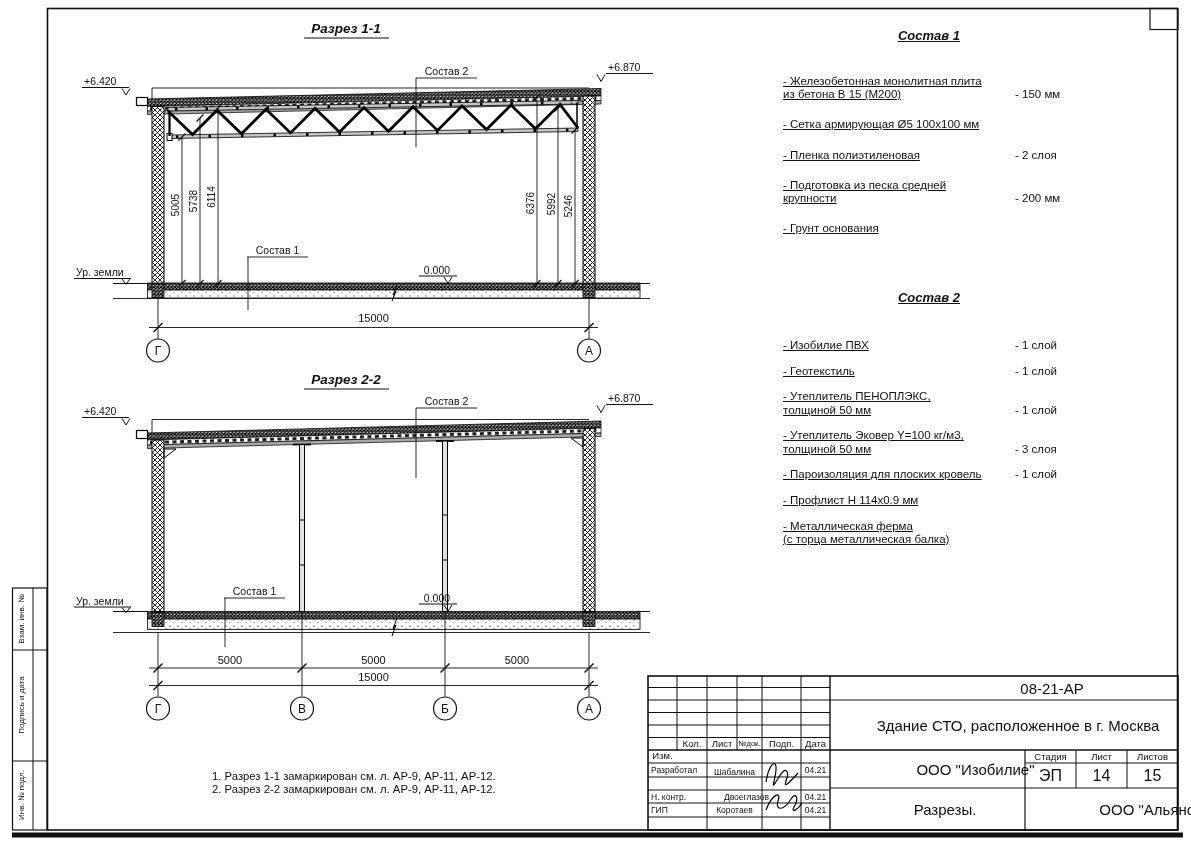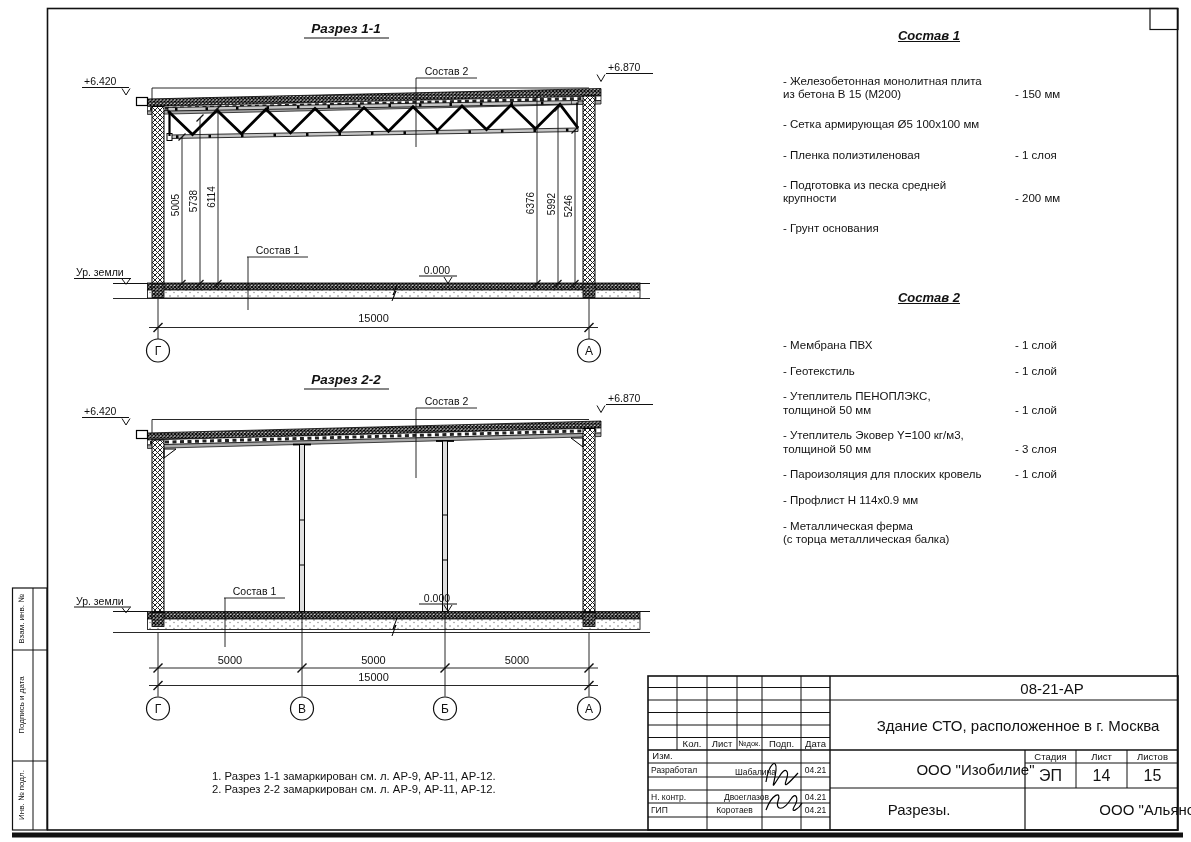--- a/index.html
+++ b/index.html
@@ -10,21 +10,21 @@
   .t-title{font-size:13.5px;font-style:italic;font-weight:bold;}
   .t-lbl{font-size:10.5px;}
   .t-elev{font-size:10.5px;}
   .t-dim{font-size:11px;}
   .t-dimv{font-size:10px;}
   .t-axis{font-size:12px;}
   .t-side{font-size:8px;}
   .sostav{position:absolute;width:292px;}
   .sostav-title{text-align:center;font-style:italic;font-weight:bold;font-size:13px;
                 text-decoration:underline;}
-  .sostav .items{margin-top:0;}
+  .sostav .items{margin-top:0;text-decoration:underline;}
   .item{position:relative;font-size:11.5px;line-height:13.2px;padding-right:62px;}
   .s1 .item{margin-bottom:17px;}
   .s2 .item{margin-bottom:12.5px;}
   .itext{white-space:pre-line;display:block;}
   .ival{position:absolute;left:232px;bottom:0;line-height:13.2px;white-space:nowrap;}
   .notes{position:absolute;left:212px;top:770px;font-size:11.3px;line-height:13.4px;}
   .tbcell{position:absolute;display:flex;align-items:center;justify-content:center;
           text-align:center;white-space:nowrap;overflow:visible;}
   .tb-big{font-size:15px;padding-left:48px;}
   .tb-med{font-size:16px;}
@@ -353,39 +353,39 @@
       <span class="itext">- Железобетонная  монолитная плита
 из бетона В 15 (М200)</span>
       <span class="ival">- 150 мм</span>
     </div>
     <div class="item">
       <span class="itext">- Сетка армирующая Ø5 100х100 мм</span>
       <span class="ival"></span>
     </div>
     <div class="item">
       <span class="itext">- Пленка полиэтиленовая</span>
-      <span class="ival">-  1 слоя</span>
+      <span class="ival">-  2 слоя</span>
     </div>
     <div class="item">
       <span class="itext">- Подготовка из песка средней
 крупности</span>
       <span class="ival">- 200 мм</span>
     </div>
     <div class="item">
       <span class="itext">- Грунт основания</span>
       <span class="ival"></span>
     </div>
   </div>
 </div>
 
 <div class="sostav s2" style="left:783px;top:290px;">
   <div class="sostav-title" style="margin-bottom:34px;">Состав 2</div>
   <div class="items">
     <div class="item">
-      <span class="itext">- Мембрана ПВХ</span>
+      <span class="itext">- Изобилие ПВХ</span>
       <span class="ival">- 1 слой</span>
     </div>
     <div class="item">
       <span class="itext">- Геотекстиль</span>
       <span class="ival">- 1 слой</span>
     </div>
     <div class="item">
       <span class="itext">- Утеплитель ПЕНОПЛЭКС,
 толщиной 50 мм</span>
       <span class="ival">- 1 слой</span>
@@ -413,38 +413,38 @@
 
 <div class="notes">
   <div>1. Разрез 1-1 замаркирован см. л. АР-9, АР-11, АР-12.</div>
   <div>2. Разрез 2-2 замаркирован см. л. АР-9, АР-11, АР-12.</div>
 </div>
 
 <div>
   <div class="tbcell tb-big" style="left:830px;top:676px;width:348px;height:24px;">08-21-АР</div>
   <div class="tbcell tb-big" style="left:830px;top:700px;width:280px;height:50px;">Здание СТО, расположенное в г. Москва</div>
   <div class="tbcell tb-big" style="left:830px;top:750px;width:195px;height:38px;">ООО "Изобилие"</div>
-  <div class="tbcell tb-big" style="left:790px;top:788px;width:162px;height:42px;text-align:center;">Разрезы.</div>
+  <div class="tbcell tb-big" style="left:816px;top:788px;width:162px;height:42px;text-align:center;">Разрезы.</div>
   <div class="tbcell tb-big" style="left:1025px;top:788px;width:153px;height:42px;">ООО "Альянс"</div>
   <div class="tbcell tb-hdr" style="left:1025px;top:750px;width:51px;height:13px;">Стадия</div>
   <div class="tbcell tb-hdr" style="left:1076px;top:750px;width:51px;height:13px;">Лист</div>
   <div class="tbcell tb-hdr" style="left:1127px;top:750px;width:51px;height:13px;">Листов</div>
   <div class="tbcell tb-med" style="left:1025px;top:763px;width:51px;height:25px;">ЭП</div>
   <div class="tbcell tb-med" style="left:1076px;top:763px;width:51px;height:25px;">14</div>
   <div class="tbcell tb-med" style="left:1127px;top:763px;width:51px;height:25px;">15</div>
 
   <div class="tbcell tb-hdr" style="left:648px;top:737px;width:29px;height:13px;margin-top:12px;">Изм.</div>
   <div class="tbcell tb-hdr" style="left:677px;top:737px;width:30px;height:13px;">Кол.</div>
   <div class="tbcell tb-hdr" style="left:707px;top:737px;width:30px;height:13px;">Лист</div>
   <div class="tbcell tb-tiny" style="left:737px;top:737px;width:25px;height:13px;">№док.</div>
   <div class="tbcell tb-hdr" style="left:762px;top:737px;width:39px;height:13px;">Подп.</div>
   <div class="tbcell tb-hdr" style="left:801px;top:737px;width:29px;height:13px;">Дата</div>
 
   <div class="tbcell tb-sm left-align" style="left:649px;top:763px;width:58px;height:14px;">Разработал</div>
-  <div class="tbcell tb-sm" style="left:707px;top:763px;width:55px;height:18px;padding-left:21px;">Шабалина</div>
+  <div class="tbcell tb-sm" style="left:707px;top:763px;width:55px;height:18px;">Шабалина</div>
   <div class="tbcell tb-sm" style="left:801px;top:763px;width:29px;height:14px;">04.21</div>
 
   <div class="tbcell tb-sm left-align" style="left:649px;top:790px;width:58px;height:13px;">Н. контр.</div>
   <div class="tbcell tb-sm" style="left:707px;top:790px;width:55px;height:13px;padding-left:12px;">Двоеглазов</div>
   <div class="tbcell tb-sm" style="left:801px;top:790px;width:29px;height:13px;">04.21</div>
 
   <div class="tbcell tb-sm left-align" style="left:649px;top:803px;width:58px;height:14px;">ГИП</div>
   <div class="tbcell tb-sm" style="left:707px;top:803px;width:55px;height:14px;">Коротаев</div>
   <div class="tbcell tb-sm" style="left:801px;top:803px;width:29px;height:14px;">04.21</div>
 </div>

